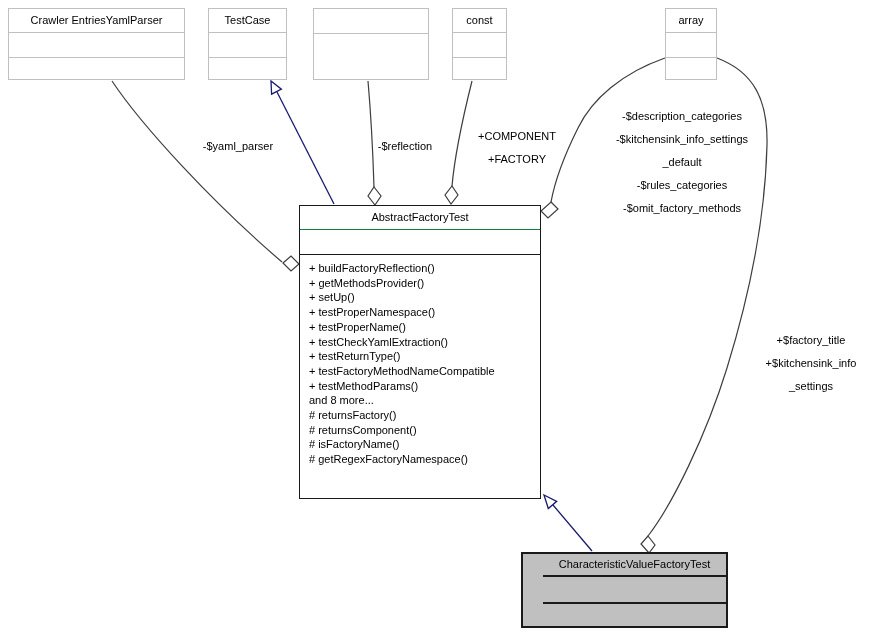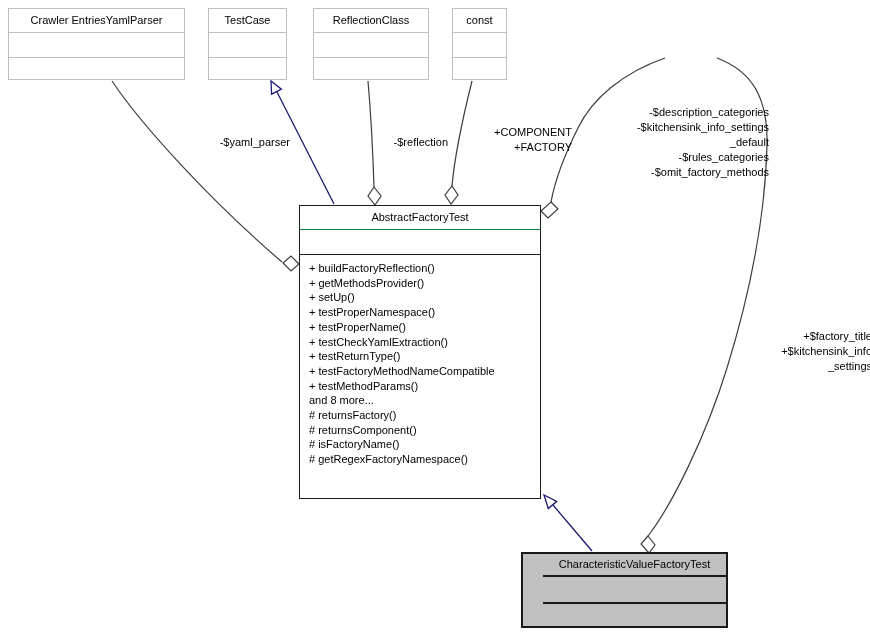--- a/index.html
+++ b/index.html
@@ -14,21 +14,21 @@
   .node .row2{height:22px;}
   .node.main{border:1px solid #1a1a1a;}
   .node.main .title{border-bottom:1px solid #15803d;}
   .node.main .row1{border-bottom:1px solid #1a1a1a;}
   .node.gray{background:#c0c0c0;border:2px solid #1a1a1a;padding-left:20px;}
   .node.gray .title{border-bottom:2px solid #1a1a1a;height:21px;line-height:21px;}
   .node.gray .row1{height:25px;border-bottom:2px solid #1a1a1a;}
   .node.gray .row2{height:22px;}
   .methods{padding:6px 6px 0 9px;}
   .methods div{line-height:14.7px;white-space:nowrap;}
-  .edge-label{position:absolute;z-index:3;text-align:right;white-space:pre-line;line-height:15px;color:#000;}
+  .edge-label{position:absolute;z-index:3;text-align:center;white-space:pre-line;line-height:23px;color:#000;}
 </style>
 </head>
 <body>
 
 <div id="canvas">
 
   <svg id="edges" viewBox="0 0 870 633" xmlns="http://www.w3.org/2000/svg">
 
     <path d="M 112 81 C 142 126 212 202 282 262" fill="none" stroke="#3d3d3d" stroke-width="1.2"></path>
     <path d="M 368 81 C 371 115 373 155 374 187" fill="none" stroke="#3d3d3d" stroke-width="1.2"></path>
@@ -54,31 +54,35 @@
     <div class="row2"></div>
   </div>
 
   <div class="node" style="left:208px;top:8px;width:79px;height:72px;">
     <div class="title">TestCase</div>
     <div class="row1"></div>
     <div class="row2"></div>
   </div>
 
   <div class="node" style="left:313px;top:8px;width:116px;height:72px;">
-    <div class="title">ReflectionClass</div>
     <div class="row1"></div>
     <div class="row2"></div>
   </div>
 
   <div class="node" style="left:452px;top:8px;width:55px;height:72px;">
     <div class="title">const</div>
     <div class="row1"></div>
     <div class="row2"></div>
   </div>
 
+  <div class="node" style="left:665px;top:8px;width:52px;height:72px;">
+    <div class="title">array</div>
+    <div class="row1"></div>
+    <div class="row2"></div>
+  </div>
 
   <div class="node main" style="left:299px;top:205px;width:242px;height:294px;">
     <div class="title">AbstractFactoryTest</div>
     <div class="row1"></div>
     <div class="methods">
       <div>+ buildFactoryReflection()</div>
       <div>+ getMethodsProvider()</div>
       <div>+ setUp()</div>
       <div>+ testProperNamespace()</div>
       <div>+ testProperName()</div>

